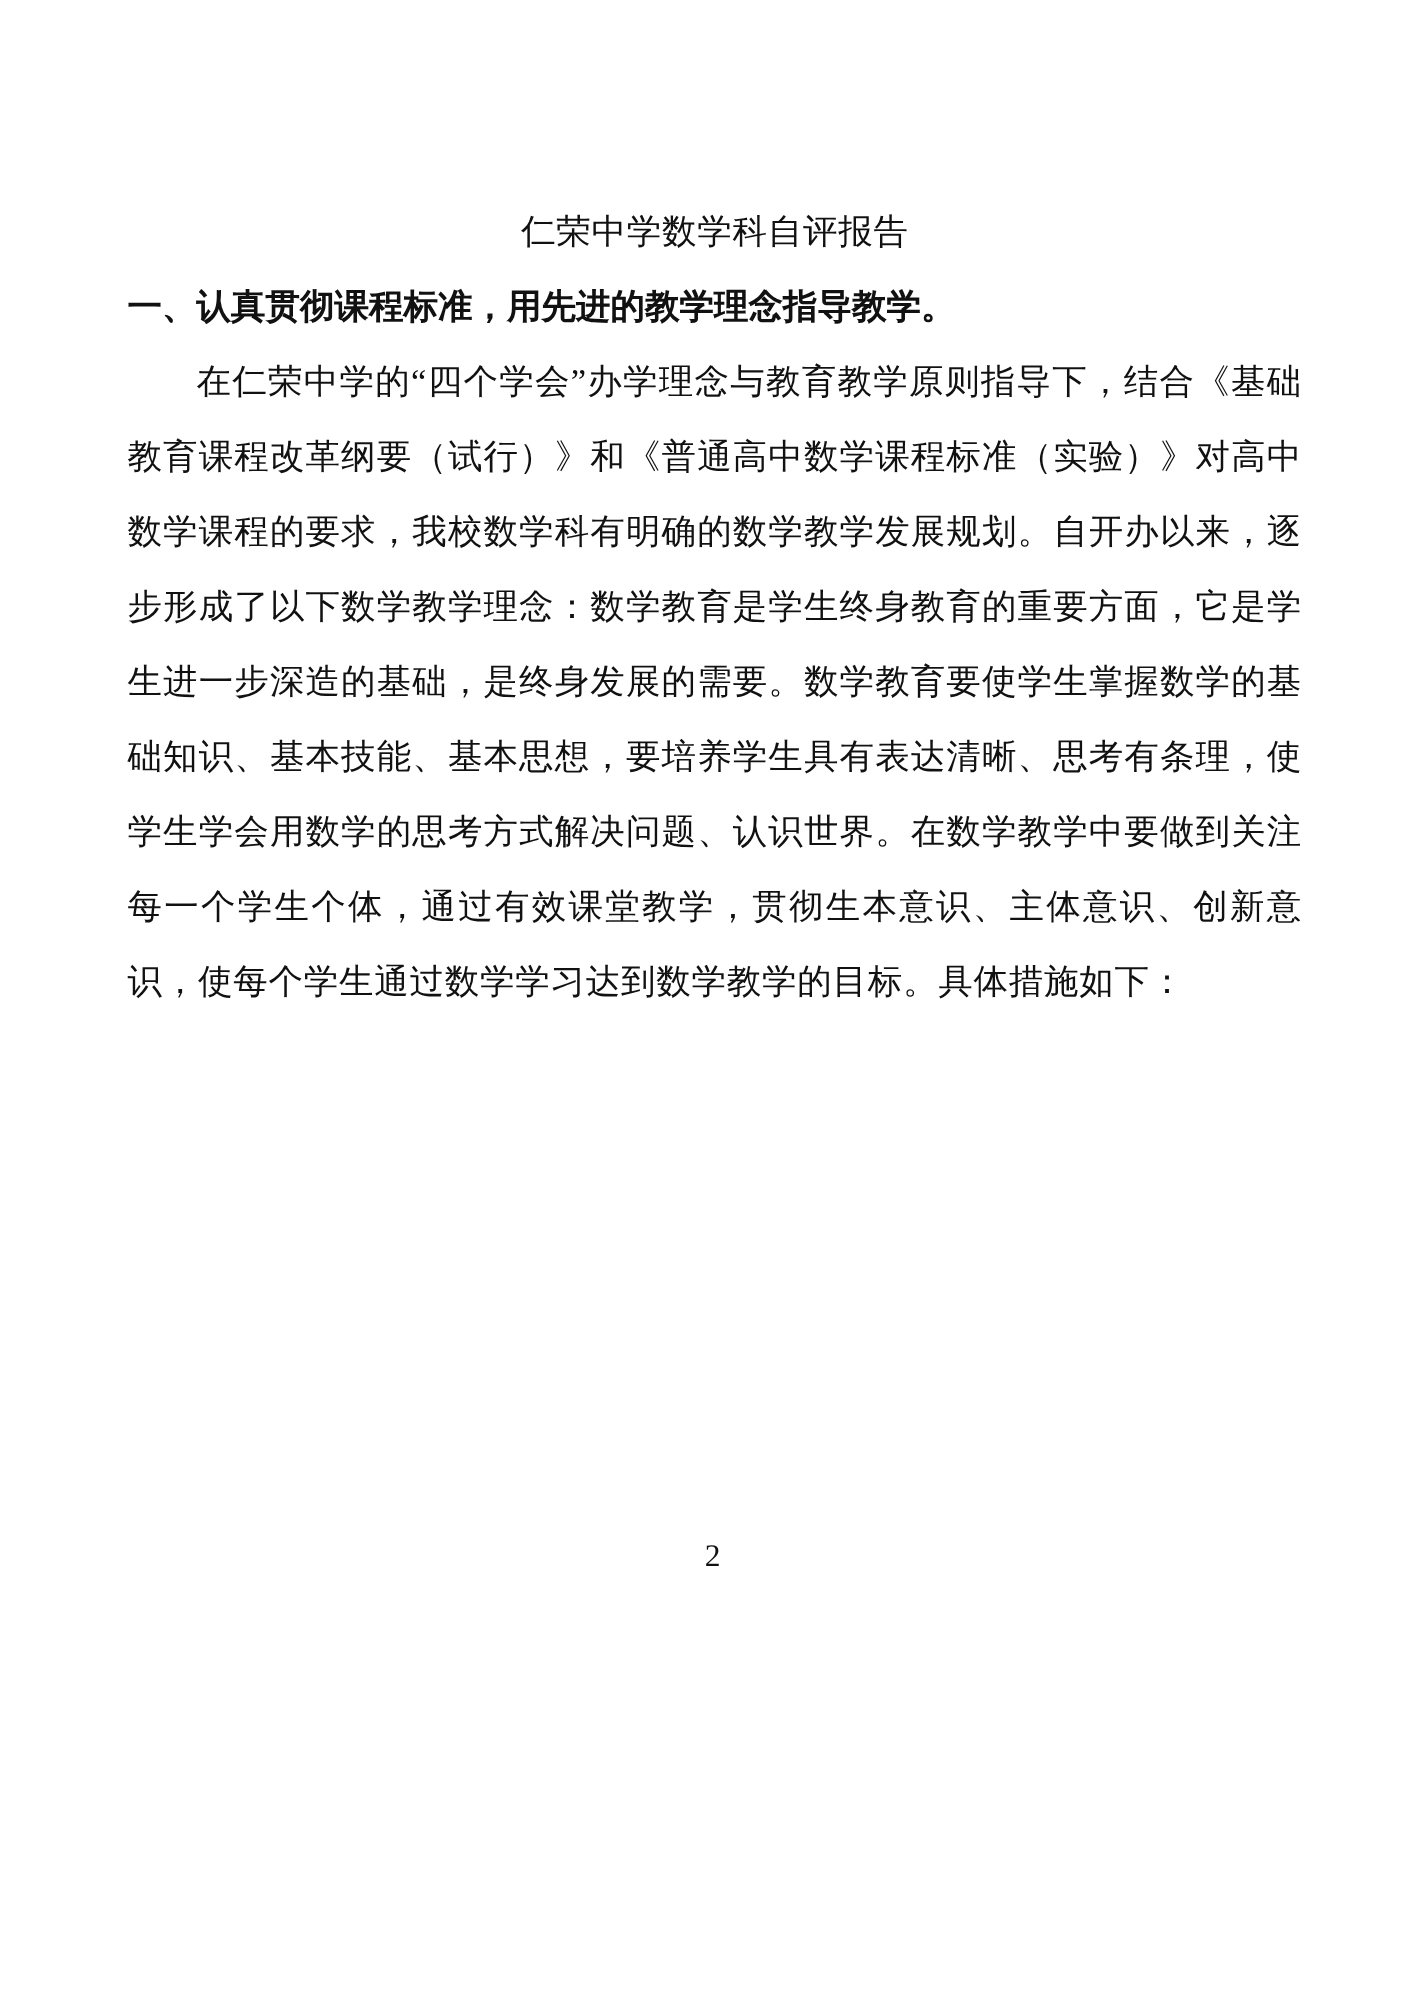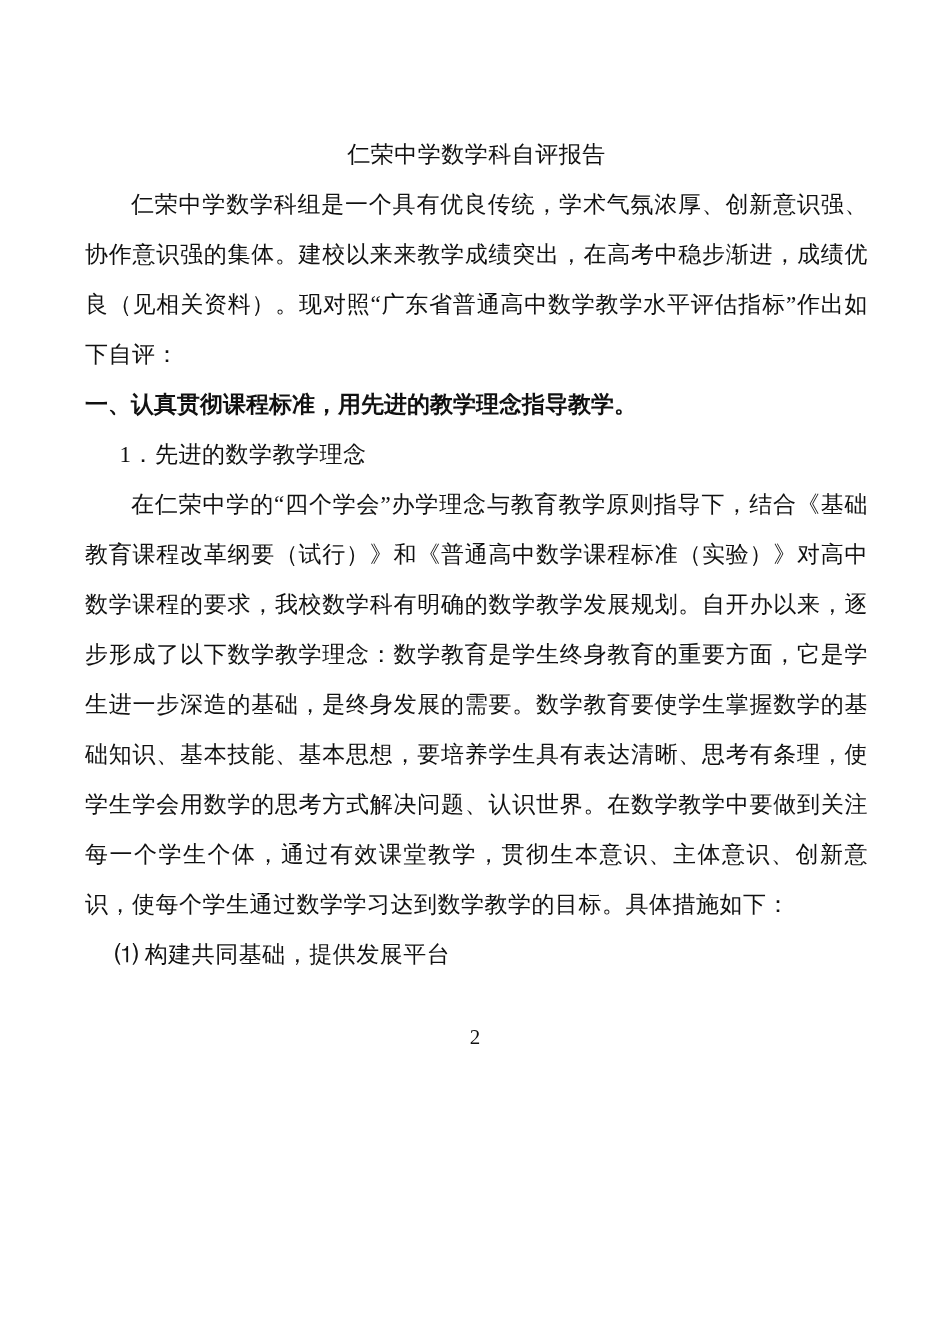--- a/index.html
+++ b/index.html
@@ -54,21 +54,18 @@
     color: #111111;
     font-family: "Liberation Serif", "DejaVu Serif", serif;
   }
 </style>
 </head>
 <body>
 
 <div class="page">
   <div class="content">
     <p class="doc-title">仁荣中学数学科自评报告</p>
-    <p class="indent-2">仁荣中学数学科组是一个具有优良传统，学术气氛浓厚、创新意识强、协作意识强的集体。建校以来来教学成绩突出，在高考中稳步渐进，成绩优良（见相关资料）。现对照“广东省普通高中数学教学水平评估指标”作出如下自评：</p>
     <p class="section-heading">一、认真贯彻课程标准，用先进的教学理念指导教学。</p>
-    <p class="indent-15">1．先进的数学教学理念</p>
     <p class="indent-2">在仁荣中学的“四个学会”办学理念与教育教学原则指导下，结合《基础教育课程改革纲要（试行）》和《普通高中数学课程标准（实验）》对高中数学课程的要求，我校数学科有明确的数学教学发展规划。自开办以来，逐步形成了以下数学教学理念：数学教育是学生终身教育的重要方面，它是学生进一步深造的基础，是终身发展的需要。数学教育要使学生掌握数学的基础知识、基本技能、基本思想，要培养学生具有表达清晰、思考有条理，使学生学会用数学的思考方式解决问题、认识世界。在数学教学中要做到关注每一个学生个体，通过有效课堂教学，贯彻生本意识、主体意识、创新意识，使每个学生通过数学学习达到数学教学的目标。具体措施如下：</p>
-    <p class="indent-13">⑴ 构建共同基础，提供发展平台</p>
   </div>
 
   <div class="page-number">2</div>
 </div>
 
 </body></html>

